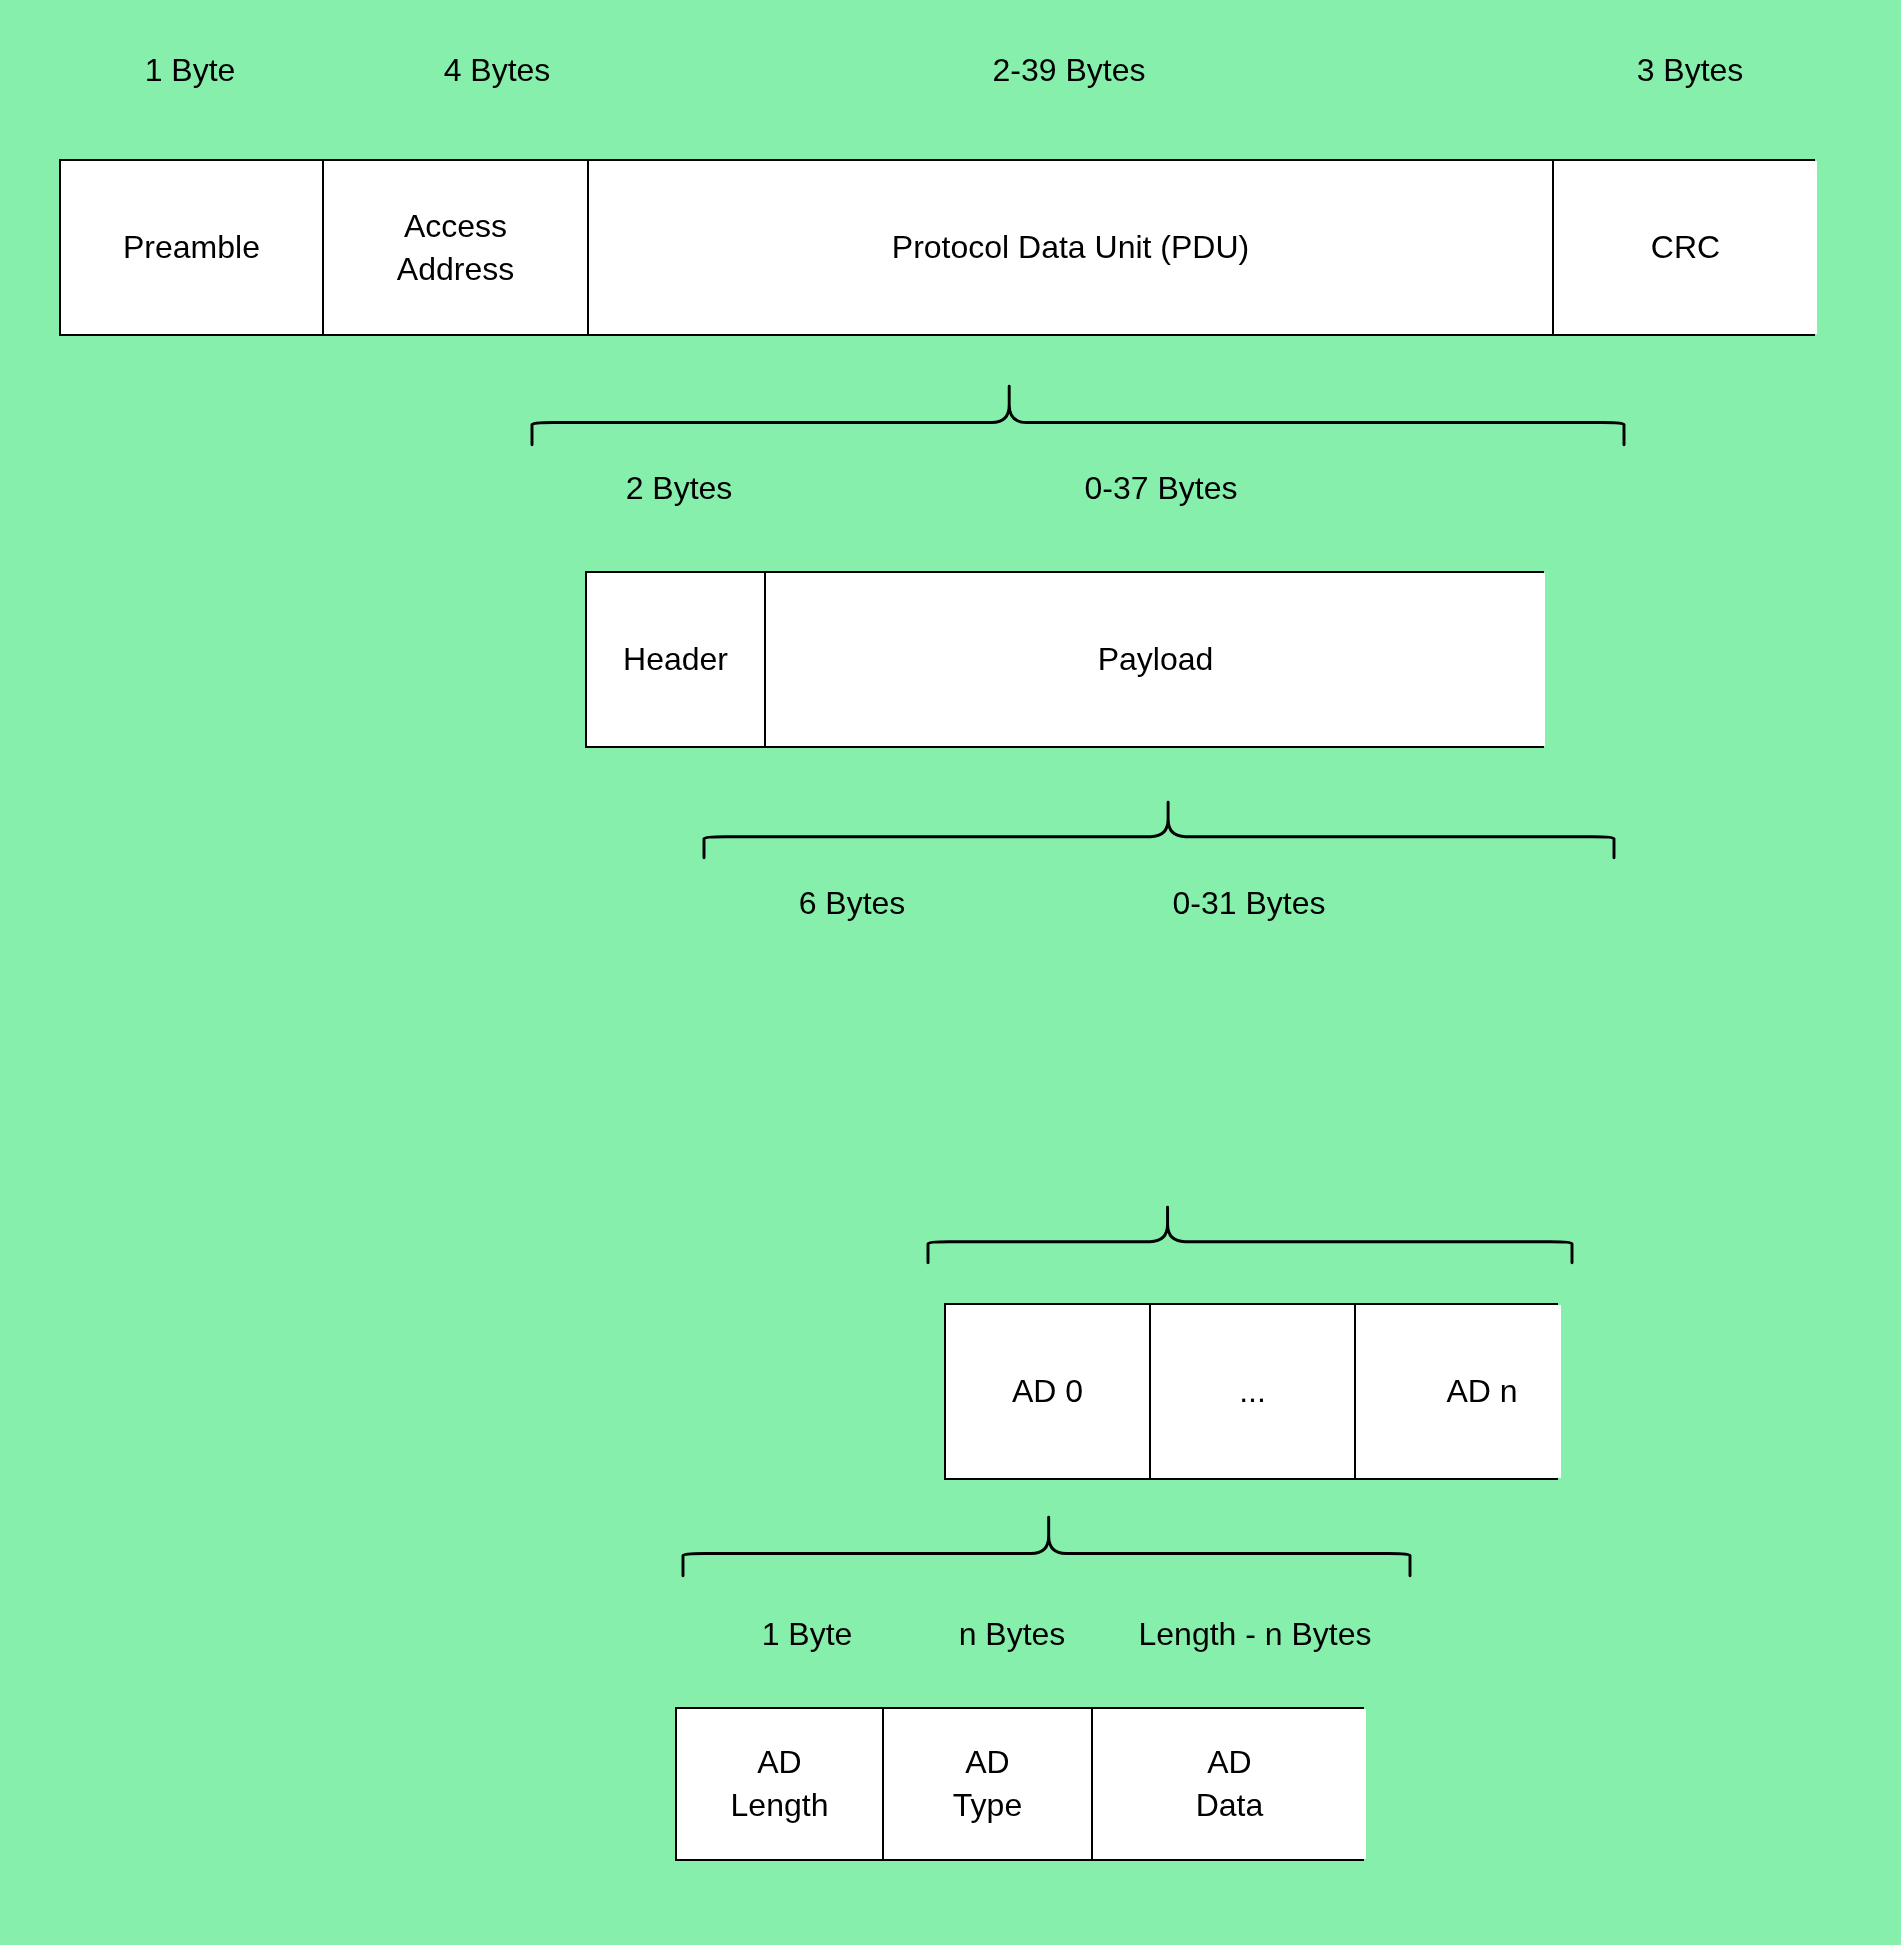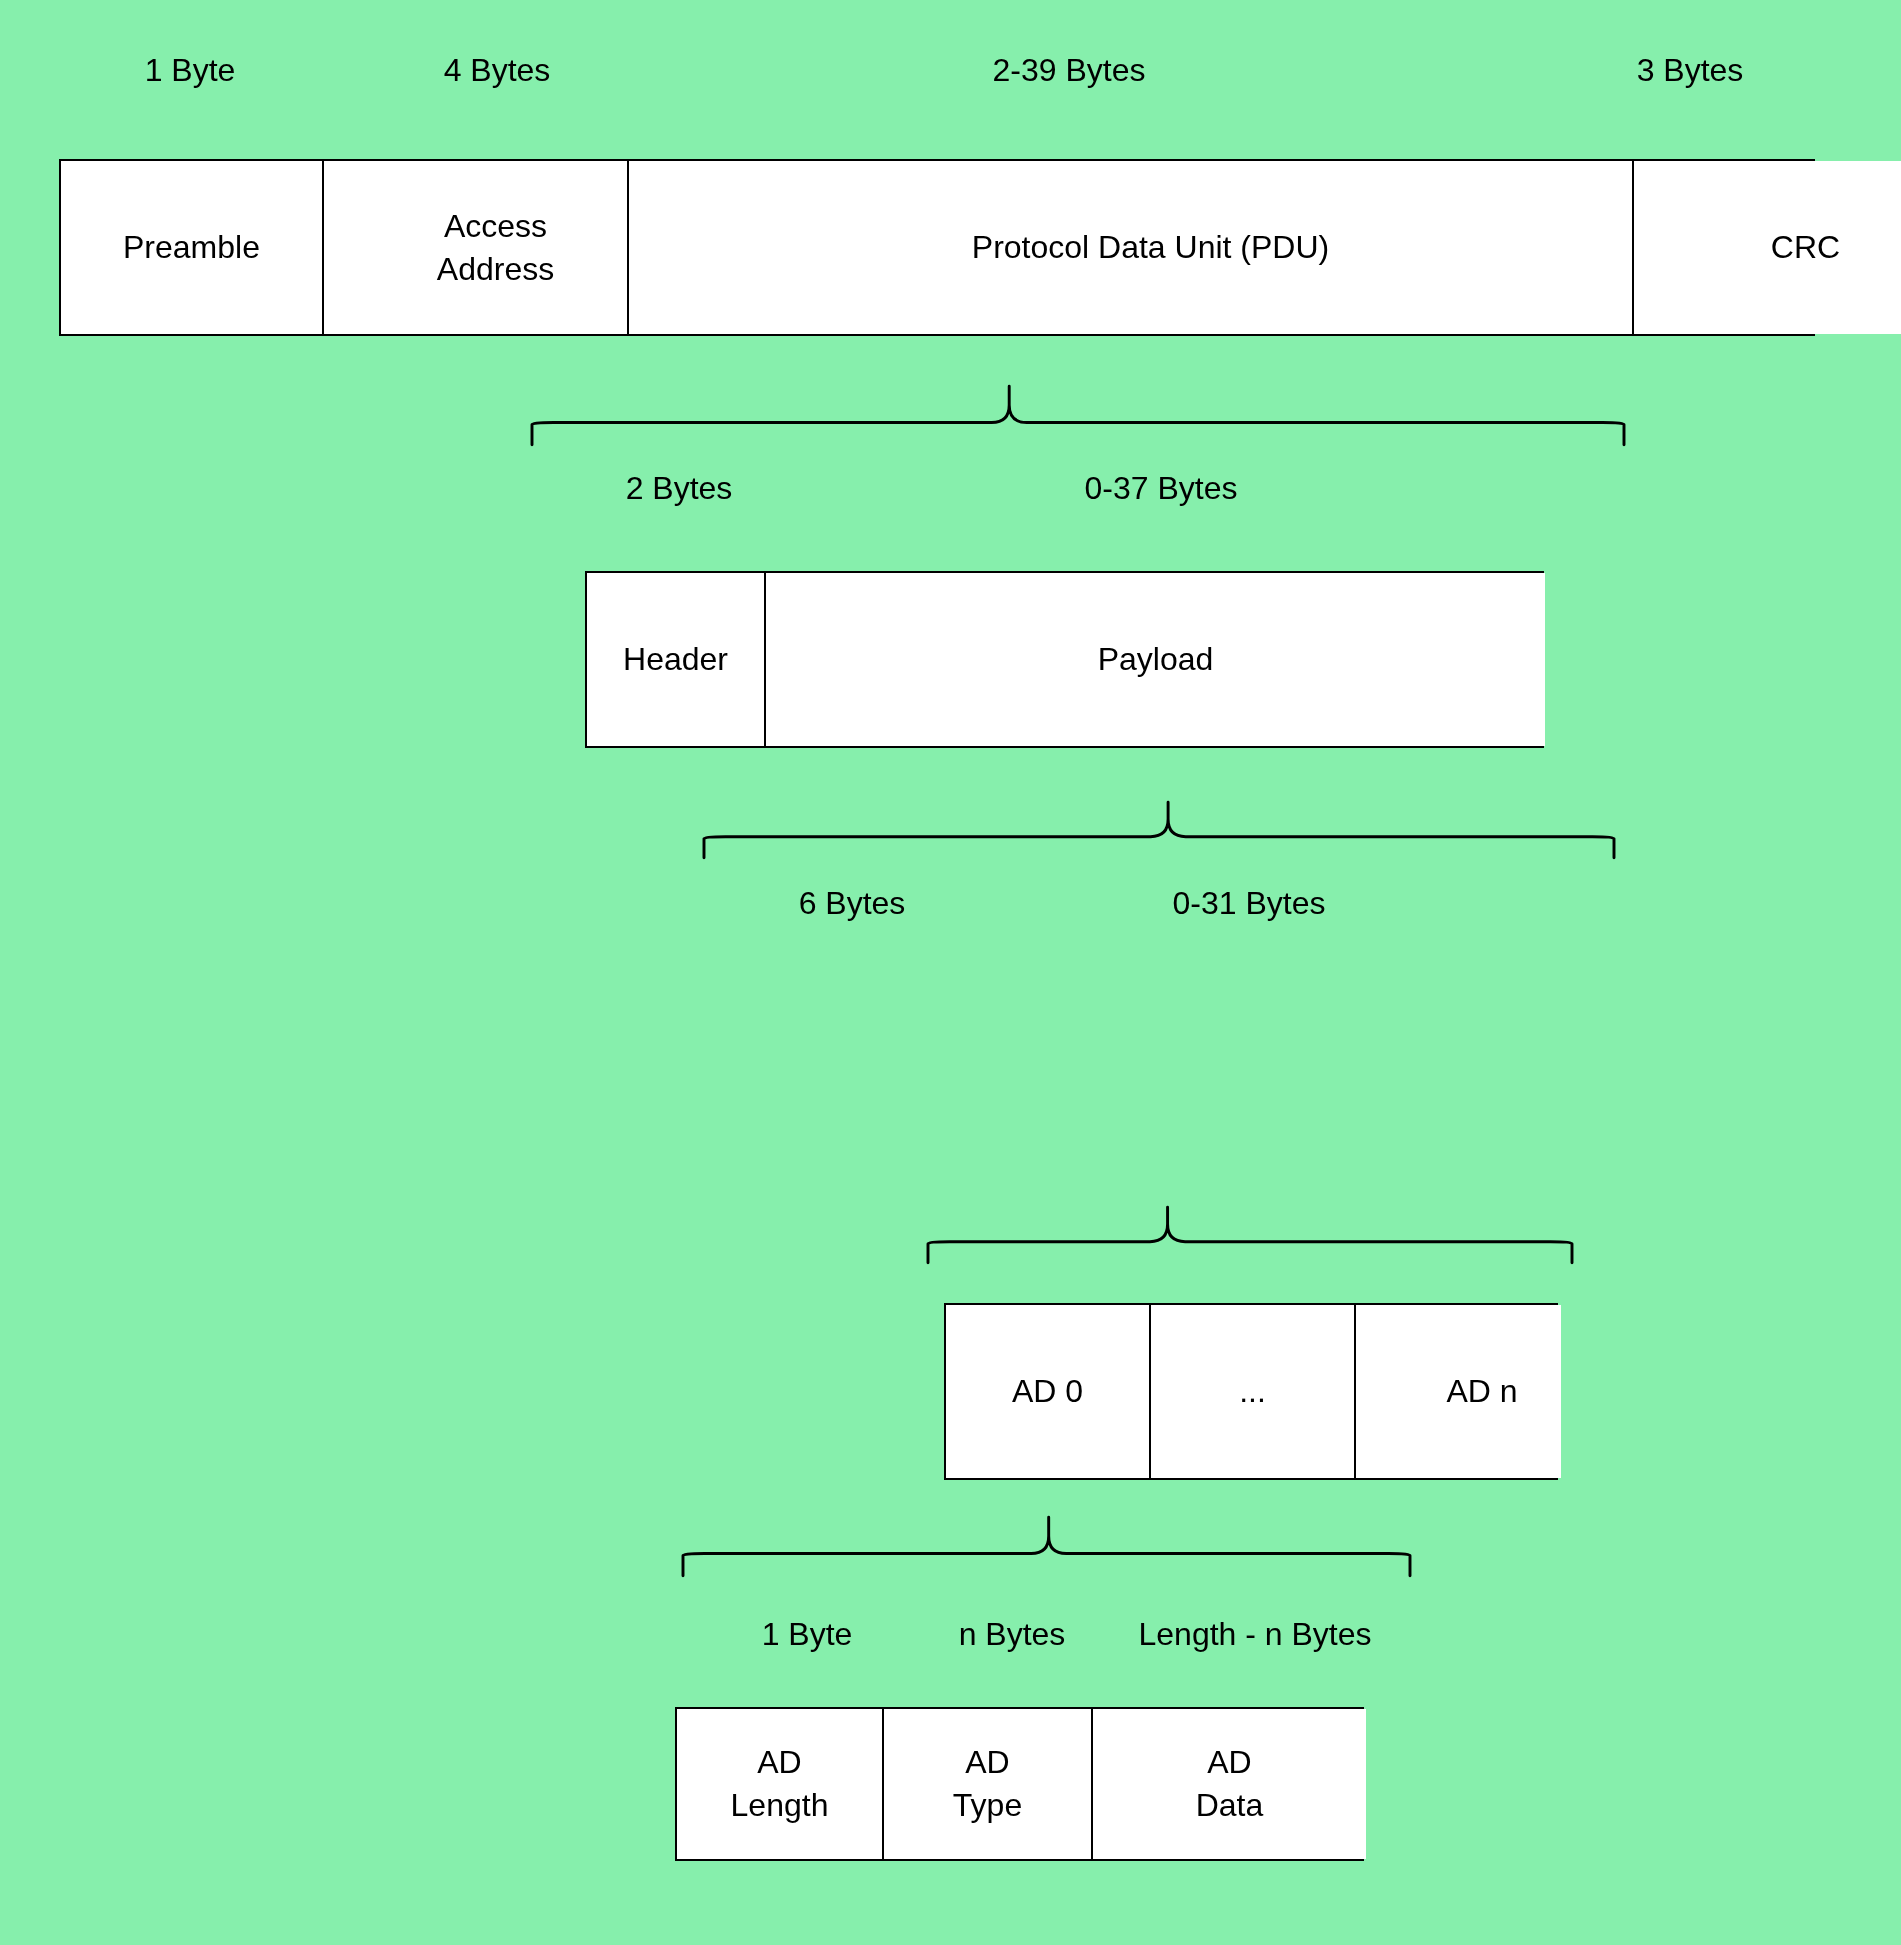--- a/index.html
+++ b/index.html
@@ -59,21 +59,21 @@
   }
 </style>
 </head>
 <body>
 
 <div id="canvas">
     <div class="size-label" style="left: 190px; top: 51px;">1 Byte</div>
     <div class="size-label" style="left: 453px; top: 51px; margin-left: 44px;">4 Bytes</div>
     <div class="size-label" style="left: 1069px; top: 51px;">2-39 Bytes</div>
     <div class="size-label" style="left: 1690px; top: 51px;">3 Bytes</div>
-    <div class="field-row" style="left: 59px; top: 159px; width: 1756px; height: 177px; gap: 40px;">
+    <div class="field-row" style="left: 59px; top: 159px; width: 1756px; height: 177px;">
       <div class="cell" style="width: 263px; flex: 0 0 263px;">Preamble</div>
       <div class="cell" style="width: 265px; flex: 0 0 265px; text-align: center;">Access
 Address</div>
       <div class="cell" style="width: 965px; flex: 0 0 965px;">Protocol Data Unit (PDU)</div>
       <div class="cell" style="width: 263px; flex: 0 0 263px;">CRC</div>
     </div>
     <div class="brace" style="left: 532px; top: 386px; width: 1092px; height: 59px;">
       <svg width="1092" height="59" viewBox="0 0 1120 60">
         <path d="M 0 60 L 0 39.2 Q 0 37.2 22 37.2 L 471.44 37.2 Q 489.44 37.2 489.44 19.200000000000003 L 489.44 0 M 489.44 0 L 489.44 19.200000000000003 Q 489.44 37.2 507.44 37.2 L 1098 37.2 Q 1120 37.2 1120 39.2 L 1120 60" fill="none" stroke="#000000" stroke-width="3" stroke-linecap="round"></path>
       </svg>

